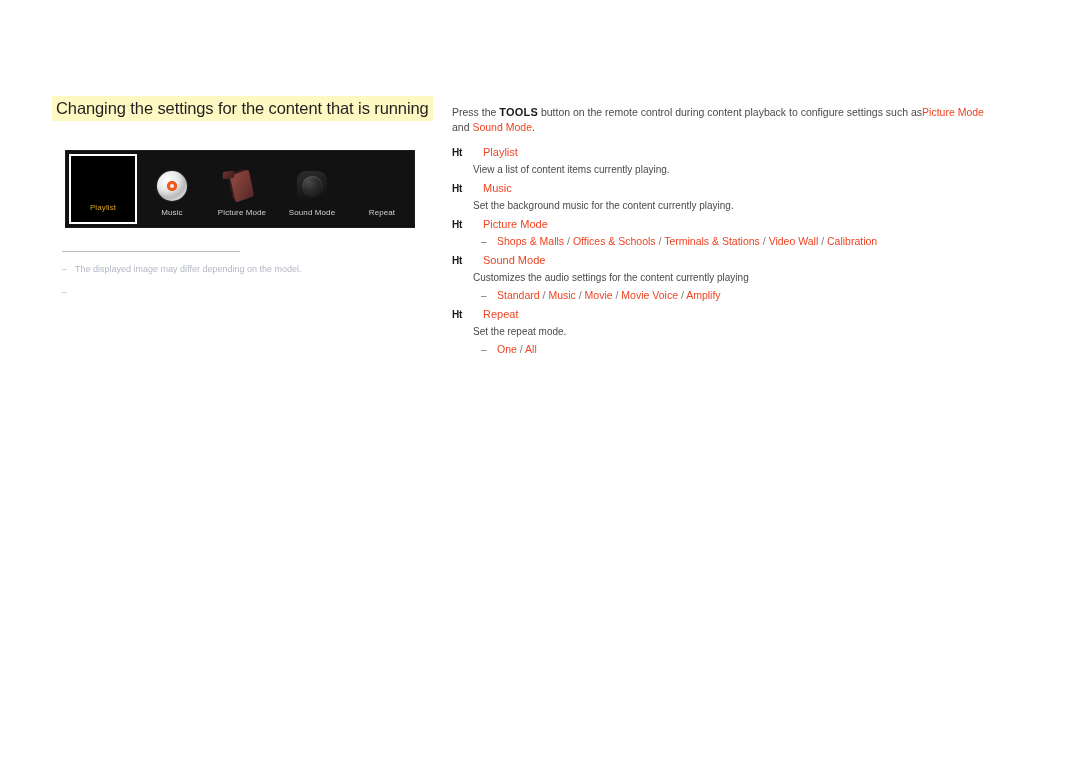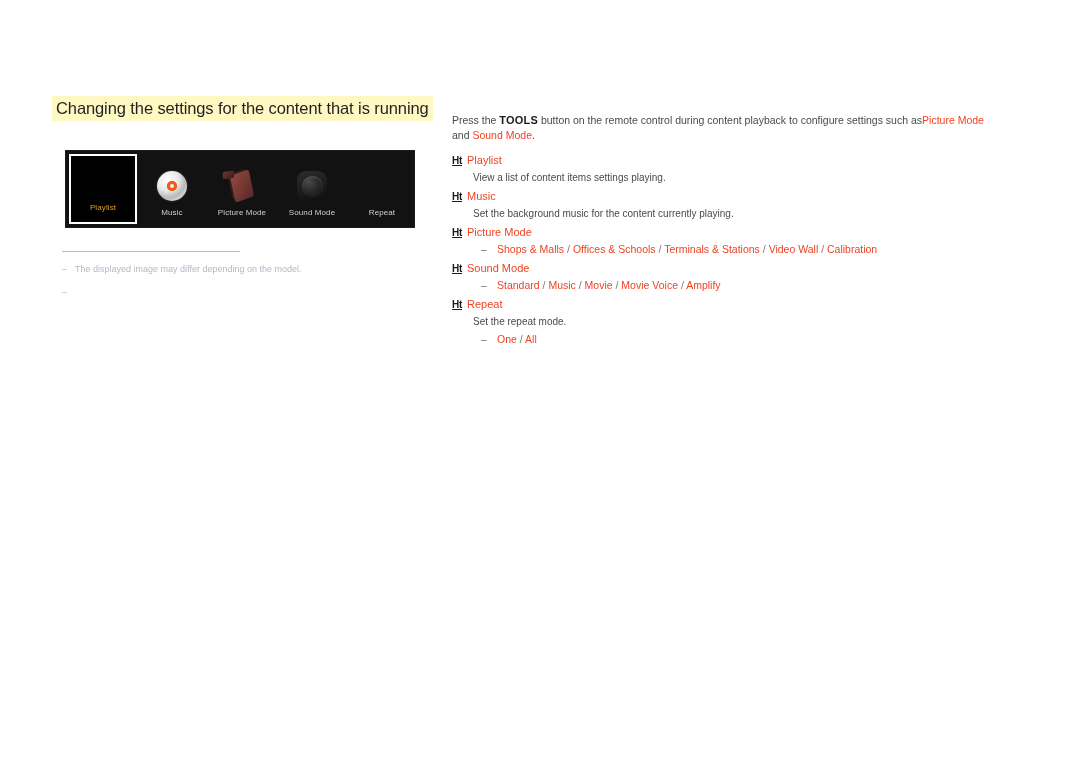--- a/index.html
+++ b/index.html
@@ -176,21 +176,21 @@
     flex: 0 0 auto;
     width: 13px;
     color: #b4b8c6;
   }
   .fn-item b { color: #5a5f6e; font-weight: bold; }
 
   
   .right-col {
     position: absolute;
     left: 452px;
-    top: 113px;
+    top: 105px;
     width: 545px;
   }
 
   .intro {
     font-size: 10.5px;
     line-height: 15px;
     color: #4a4a4a;
     margin: 0 0 10px 0;
   }
   .intro .tools {
@@ -202,26 +202,25 @@
   .kw { color: #ef4323; }
 
   .entry { margin-bottom: 4px; }
   .entry-head {
     display: flex;
     align-items: baseline;
     margin-bottom: 2px;
   }
   .bullet {
     flex: 0 0 auto;
-    width: 15px;
+    width: 31px;
     font-size: 10px;
     font-weight: bold;
     color: #1a1a1a;
     letter-spacing: -.3px;
-    text-decoration: underline;
   }
   .entry-title {
     font-size: 11px;
     line-height: 15px;
     color: #ef4323;
   }
   .entry-desc {
     margin: 0 0 3px 21px;
     font-size: 10px;
     line-height: 15px;
@@ -308,21 +307,21 @@
 
 <div class="right-col">
 
   <p class="intro"><span>Press the </span><span class="tools">TOOLS</span><span> button on the remote control during content playback to configure settings such as</span><span class="kw">Picture Mode</span><span> and </span><span class="kw">Sound Mode</span><span>.</span></p>
 
   <div class="entry">
     <div class="entry-head">
       <span class="bullet">Ht</span>
       <span class="entry-title">Playlist</span>
     </div>
-    <p class="entry-desc">View a list of content items settings playing.</p>
+    <p class="entry-desc">View a list of content items currently playing.</p>
   </div>
 
   <div class="entry">
     <div class="entry-head">
       <span class="bullet">Ht</span>
       <span class="entry-title">Music</span>
     </div>
     <p class="entry-desc">Set the background music for the content currently playing.</p>
   </div>
 
@@ -335,20 +334,21 @@
       <span class="opt-dash">–</span>
       <span class="opt-text"><span>Shops &amp; Malls</span><span class="sep"> / </span><span>Offices &amp; Schools</span><span class="sep"> / </span><span>Terminals &amp; Stations</span><span class="sep"> / </span><span>Video Wall</span><span class="sep"> / </span><span>Calibration</span></span>
     </div>
   </div>
 
   <div class="entry">
     <div class="entry-head">
       <span class="bullet">Ht</span>
       <span class="entry-title">Sound Mode</span>
     </div>
+    <p class="entry-desc">Customizes the audio settings for the content currently playing</p>
     <div class="opt-row">
       <span class="opt-dash">–</span>
       <span class="opt-text"><span>Standard</span><span class="sep"> / </span><span>Music</span><span class="sep"> / </span><span>Movie</span><span class="sep"> / </span><span>Movie Voice</span><span class="sep"> / </span><span>Amplify</span></span>
     </div>
   </div>
 
   <div class="entry">
     <div class="entry-head">
       <span class="bullet">Ht</span>
       <span class="entry-title">Repeat</span>

